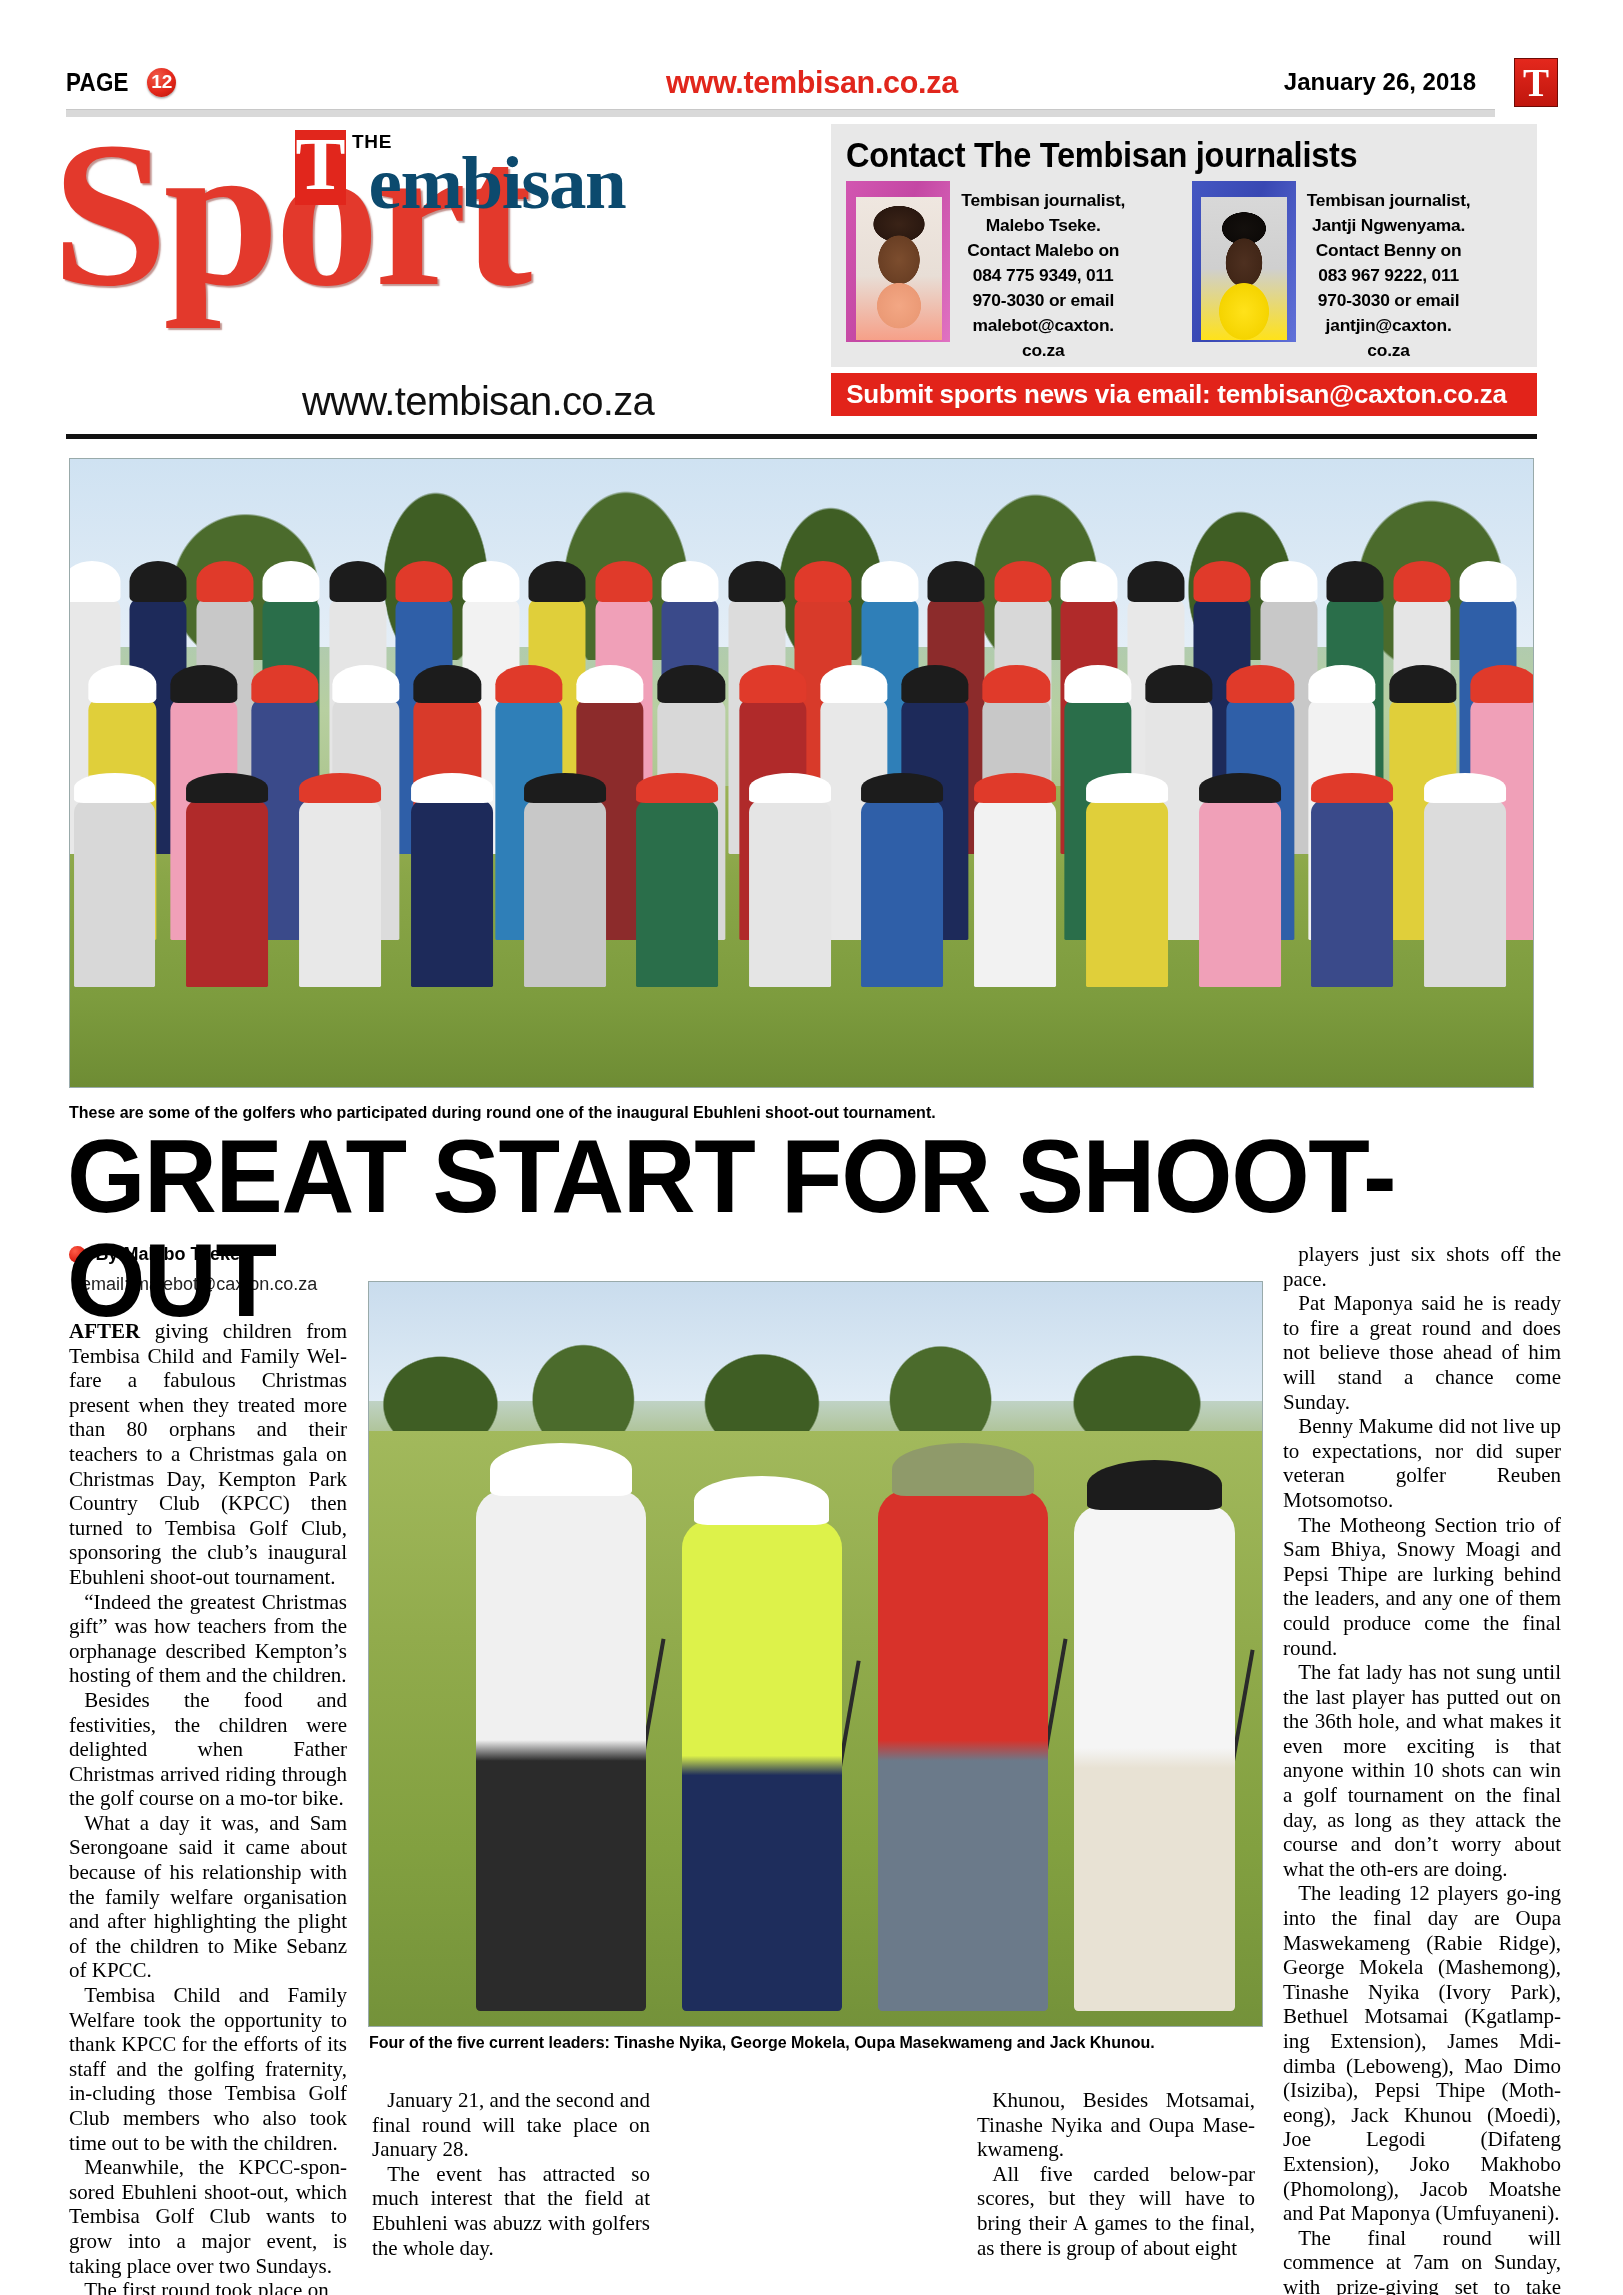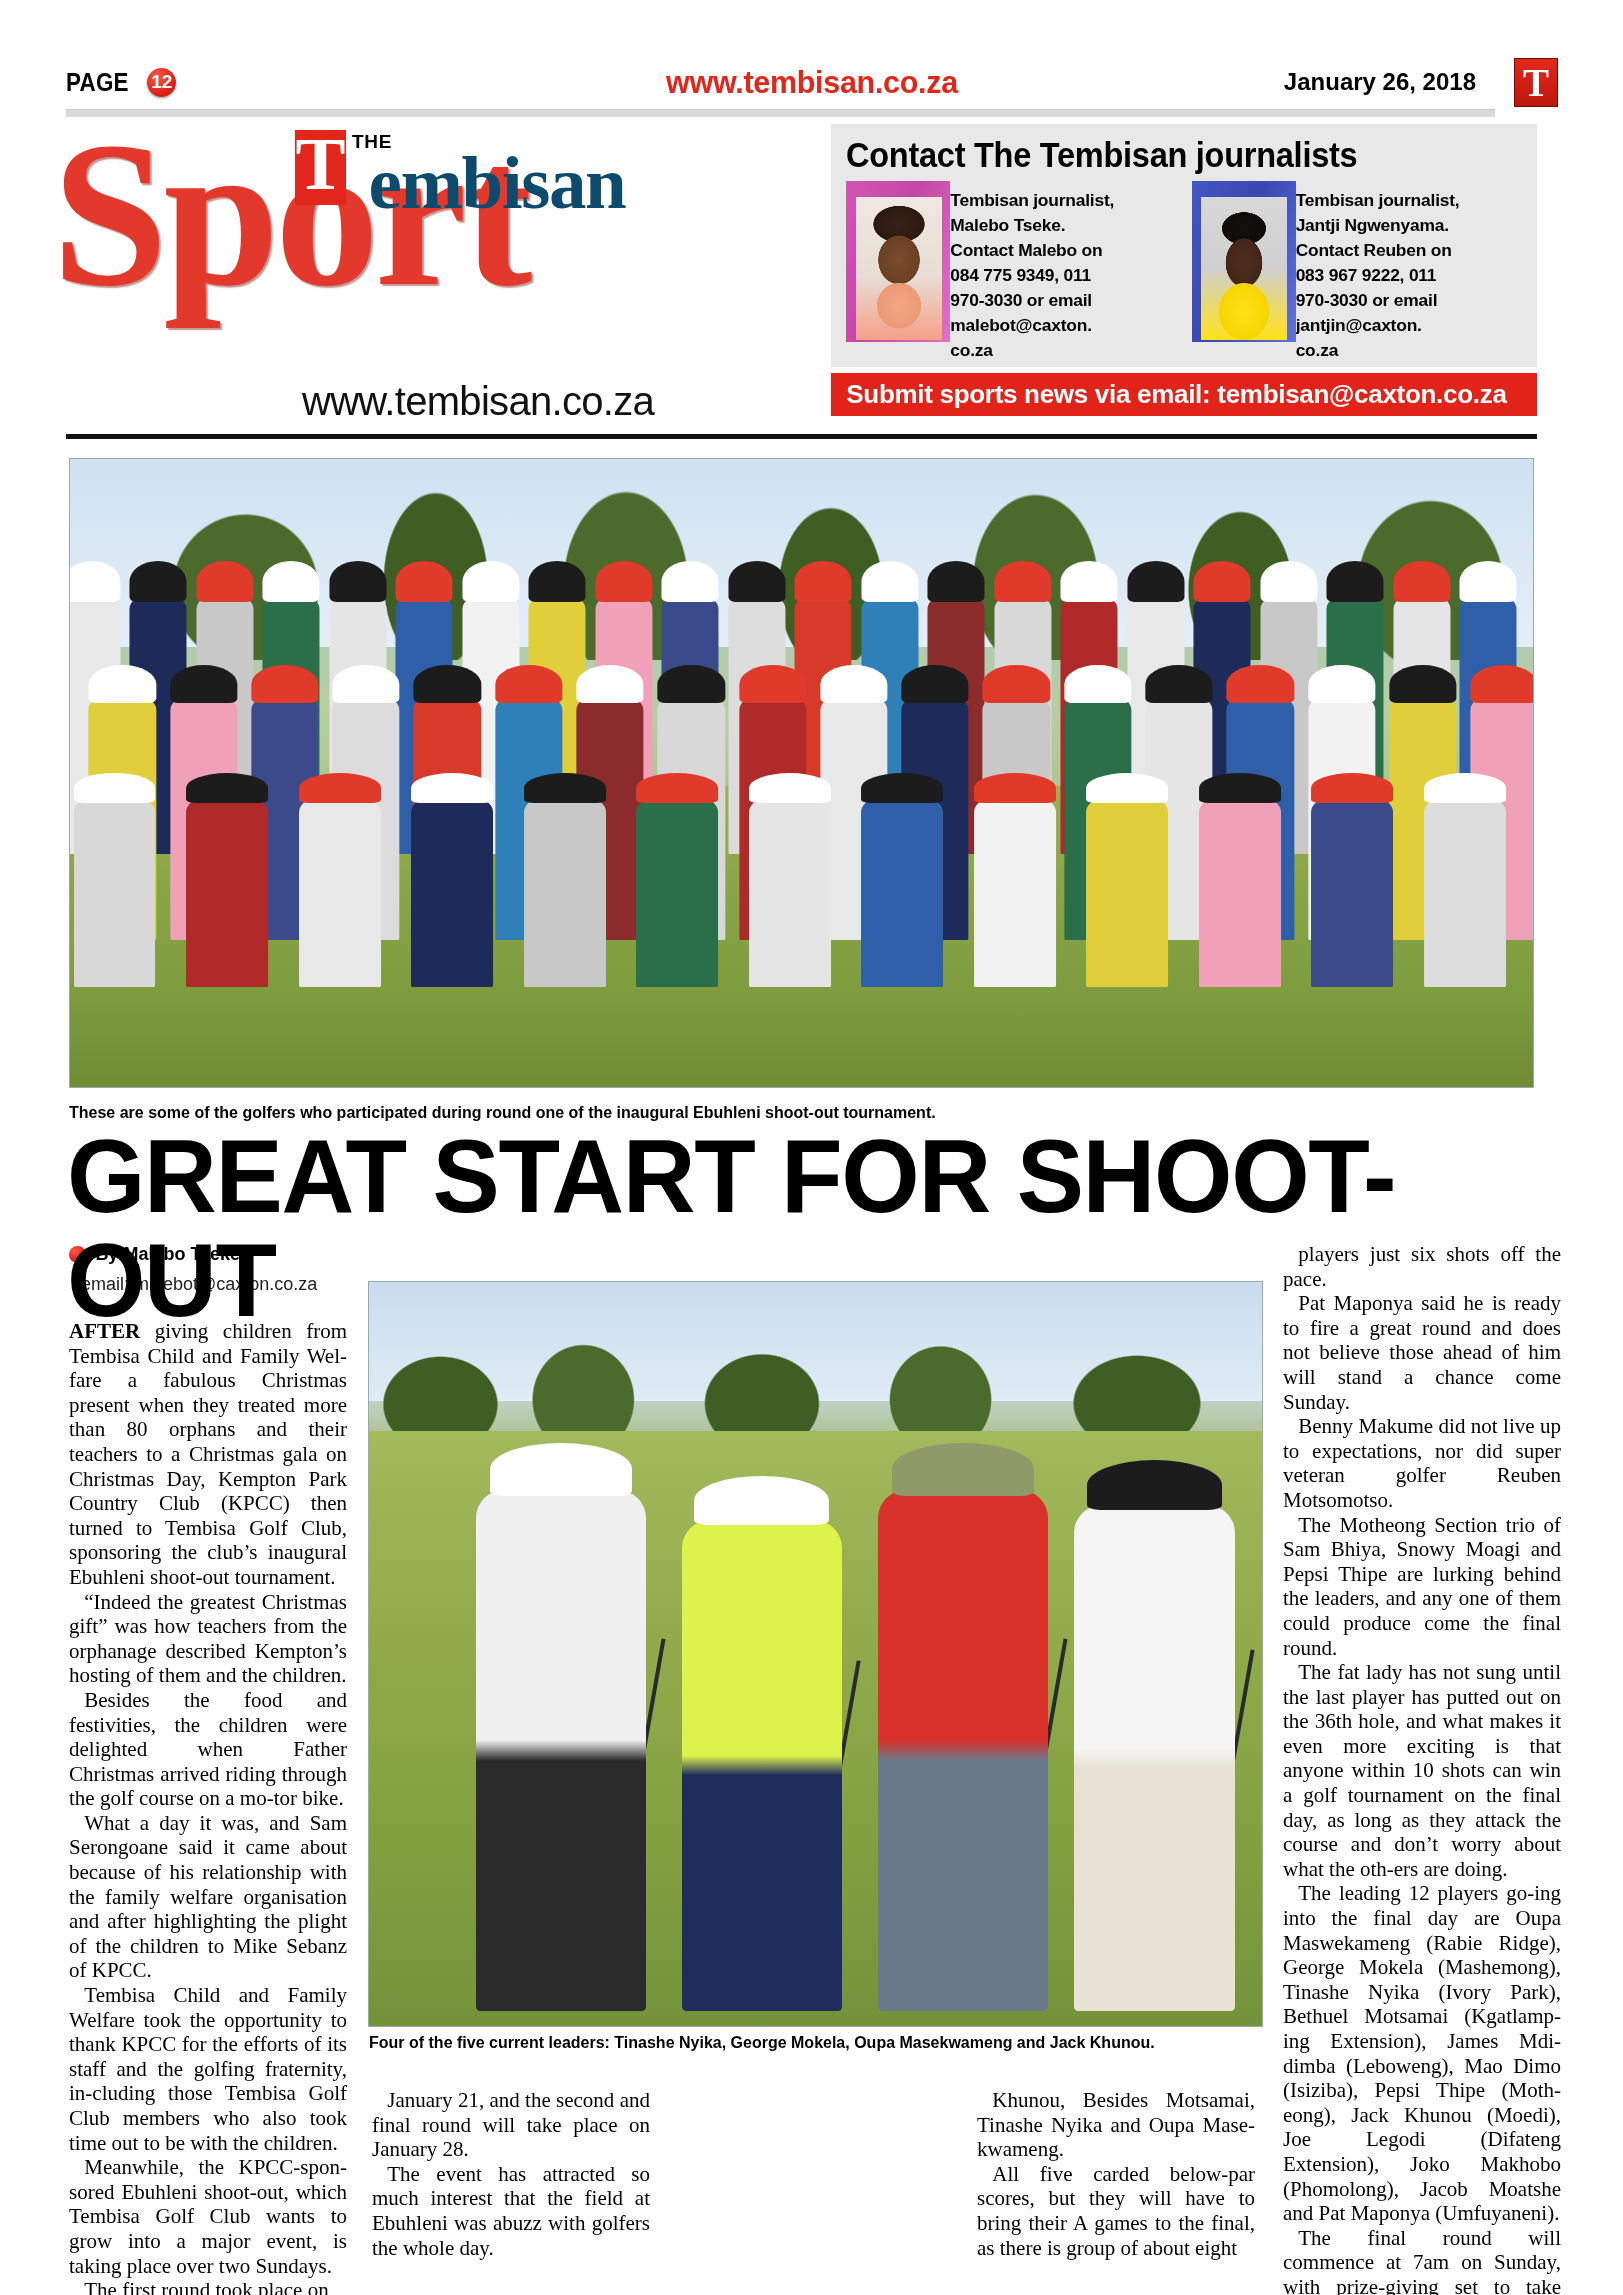--- a/index.html
+++ b/index.html
@@ -204,22 +204,23 @@
       radial-gradient(ellipse 30% 24% at 50% 46%, #4e3020 0%, #412617 70%, transparent 72%),
       radial-gradient(ellipse 36% 16% at 50% 22%, #14100d 0%, #0d0a08 70%, transparent 72%),
       linear-gradient(180deg,#d8d8d8 0%, #cfcfcf 50%, #ffe21a 100%);
   }
   .journo-text {
     font-family: "Liberation Sans", sans-serif;
     font-weight: bold;
     font-size: 17.4px;
     line-height: 25px;
     color: #000;
-    margin-left: 0;
+    margin-left: 11px;
     letter-spacing: -0.2px;
+    text-align: center;
   }
   .submit-bar {
     position: absolute;
     left: 831px; top: 373px;
     width: 706px; height: 43px;
     background: #e2231a;
     display: flex;
     align-items: center;
     padding-left: 15.3px;
   }
@@ -427,21 +428,21 @@
       <div class="journo">
         <div class="journo-photo">
           <div class="brush blue"></div>
           <div class="headshot">
               <div class="face-m"></div>
             </div>
         </div>
         <div class="journo-text">
           <div>Tembisan journalist,</div>
           <div>Jantji Ngwenyama.</div>
-          <div>Contact Reuben on</div>
+          <div>Contact Benny on</div>
           <div>083 967 9222, 011</div>
           <div>970-3030 or email</div>
           <div>jantjin@caxton.</div>
           <div>co.za</div>
         </div>
       </div>
 
     </div>
   </div>
 

